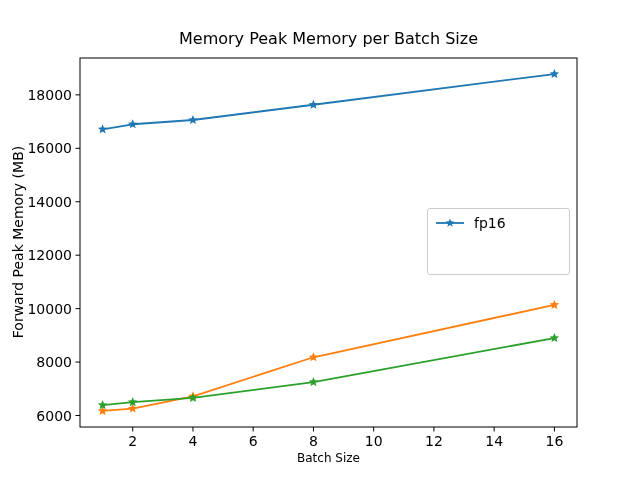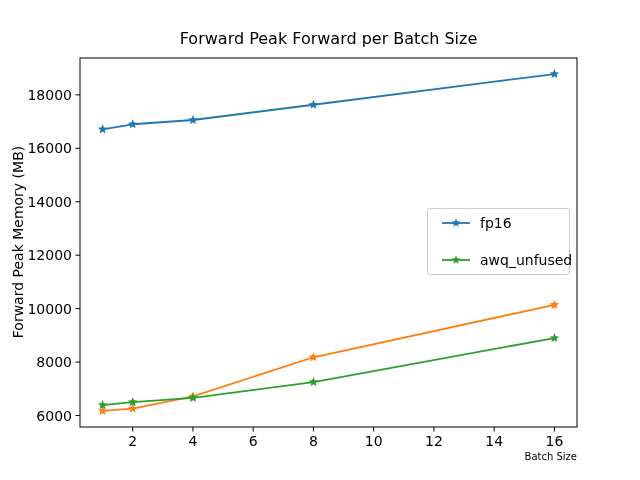--- a/index.html
+++ b/index.html
@@ -10,49 +10,49 @@
     font-family: "DejaVu Sans", "Liberation Sans", sans-serif;
     color: #000000;
     overflow: hidden;
   }
   .chart-title {
     position: absolute; left: 80px; top: 29px; width: 497px;
     text-align: center; font-size: 16px; line-height: 20px;
   }
   .x-label {
     position: absolute; left: 80px; top: 451px; width: 497px;
-    text-align: right; font-size: 10px;
+    text-align: center; font-size: 12px;
   }
   .y-label {
     position: absolute; left: 18px; top: 242px;
     transform: translate(-50%, -50%) rotate(-90deg);
     white-space: nowrap; font-size: 14px;
   }
   svg.plot { position: absolute; left: 0; top: 0; }
   svg text {
     font-family: "DejaVu Sans", "Liberation Sans", sans-serif;
     font-size: 14px; fill: #000000;
   }
   .legend {
     position: absolute; left: 427px; top: 208px;
     background: rgba(255,255,255,0.85);
     border: 1px solid #cccccc; border-radius: 3px;
-    padding: 5px 8px 5px 13px;
+    padding: 5px 8px 5px 7px;
     display: flex; flex-direction: column; justify-content: space-between;
     box-sizing: border-box; width: 143px; height: 67px;
   }
   .legend-item { display: flex; align-items: center; height: 18px; }
   .legend-item .swatch { flex: 0 0 30px; margin-right: 9px; }
   .legend-item .legend-text { font-size: 14px; line-height: 18px; }
 </style>
 </head>
 <body>
 
 <div class="figure">
-  <div class="chart-title">Forward Peak Forward per Batch Size</div>
+  <div class="chart-title">Memory Peak Memory per Batch Size</div>
   <div class="y-label">Forward Peak Memory (MB)</div>
   <div class="x-label">Batch Size</div>
 
   <svg id="plot" class="plot" width="640" height="480">
       <rect x="80" y="58" width="497" height="369" fill="none" stroke="#000000" stroke-width="1"></rect>
       <line x1="132.71212121212122" y1="427" x2="132.71212121212122" y2="431.5" stroke="#000000" stroke-width="1"></line>
       <text x="132.71212121212122" y="446" text-anchor="middle">2</text>
       <line x1="192.95454545454544" y1="427" x2="192.95454545454544" y2="431.5" stroke="#000000" stroke-width="1"></line>
       <text x="192.95454545454544" y="446" text-anchor="middle">4</text>
       <line x1="253.19696969696972" y1="427" x2="253.19696969696972" y2="431.5" stroke="#000000" stroke-width="1"></line>
@@ -102,21 +102,14 @@
     </svg>
 
   <div class="legend">
     <div class="legend-item">
       <svg class="swatch" width="30" height="16">
         <line x1="1" y1="8" x2="29" y2="8" stroke-width="1.8" stroke="#1f77b4"></line>
         <path d="M15.00,3.50L16.19,6.36L19.28,6.61L16.93,8.63L17.65,11.64L15.00,10.03L12.35,11.64L13.07,8.63L10.72,6.61L13.81,6.36Z" fill="#1f77b4"></path>
       </svg>
       <span class="legend-text">fp16</span>
     </div>
-    <div class="legend-item">
-      <svg class="swatch" width="30" height="16">
-        <line x1="1" y1="8" x2="29" y2="8" stroke-width="1.8" stroke="#2ca02c"></line>
-        <path d="M15.00,3.50L16.19,6.36L19.28,6.61L16.93,8.63L17.65,11.64L15.00,10.03L12.35,11.64L13.07,8.63L10.72,6.61L13.81,6.36Z" fill="#2ca02c"></path>
-      </svg>
-      <span class="legend-text">awq_unfused</span>
-    </div>
   </div>
 </div>
 
 </body></html>

